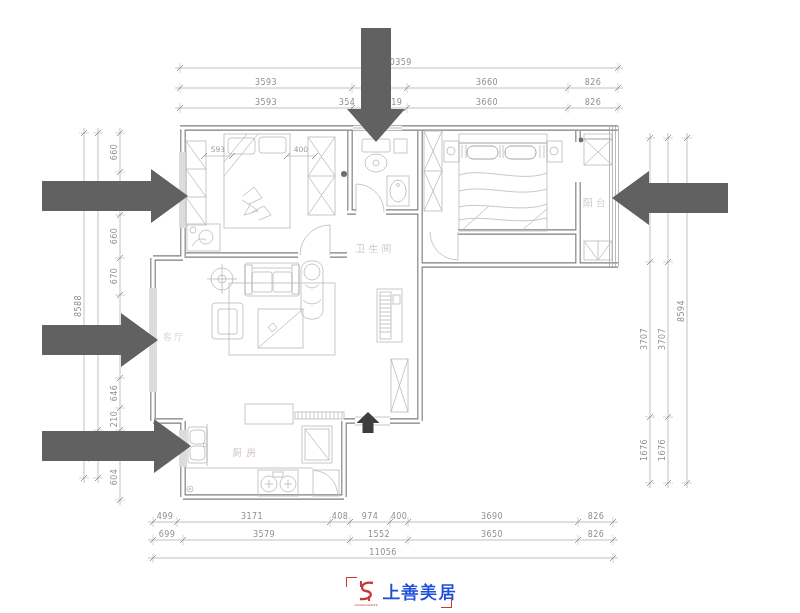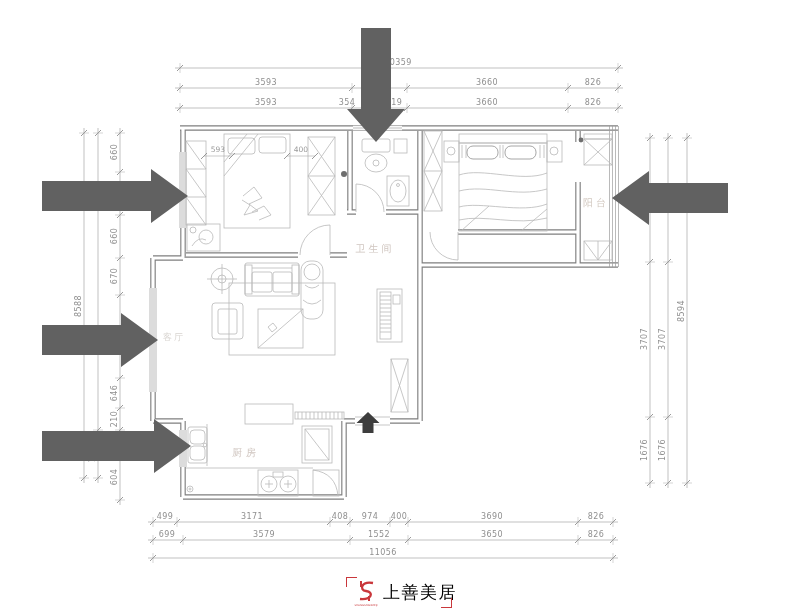--- a/index.html
+++ b/index.html
@@ -11,21 +11,21 @@
   
   .logo{position:absolute;left:346px;top:577px;width:110px;height:32px;}
   .logo-box{position:relative;width:106px;height:31px;display:flex;align-items:center;}
   .corner-tl{position:absolute;left:0;top:0;width:10px;height:9px;
              border-left:1.6px solid #c9373b;border-top:1.6px solid #c9373b;}
   .corner-br{position:absolute;right:0;bottom:0;width:10px;height:9px;
              border-right:1.6px solid #c9373b;border-bottom:1.6px solid #c9373b;}
   .logo-icon{margin-left:7px;width:26px;height:26px;flex:0 0 auto;position:relative;}
   .logo-sub{position:absolute;left:0;bottom:-1px;width:26px;font-size:3px;line-height:3px;
             color:#c9373b;letter-spacing:0;white-space:nowrap;overflow:hidden;transform:scale(.9);}
-  .logo-text{margin-left:4px;font-size:17px;font-weight:normal;color:#000000;letter-spacing:1.5px;
+  .logo-text{margin-left:4px;font-size:17px;font-weight:bold;color:#1d4ed8;letter-spacing:1.5px;
              font-family:"DejaVu Sans","Liberation Sans",sans-serif;white-space:nowrap;}
 </style>
 </head>
 <body>
 
 <div id="stage">
 
 <svg id="plan-svg" width="800" height="613" viewBox="0 0 800 613">
 
   <g>

